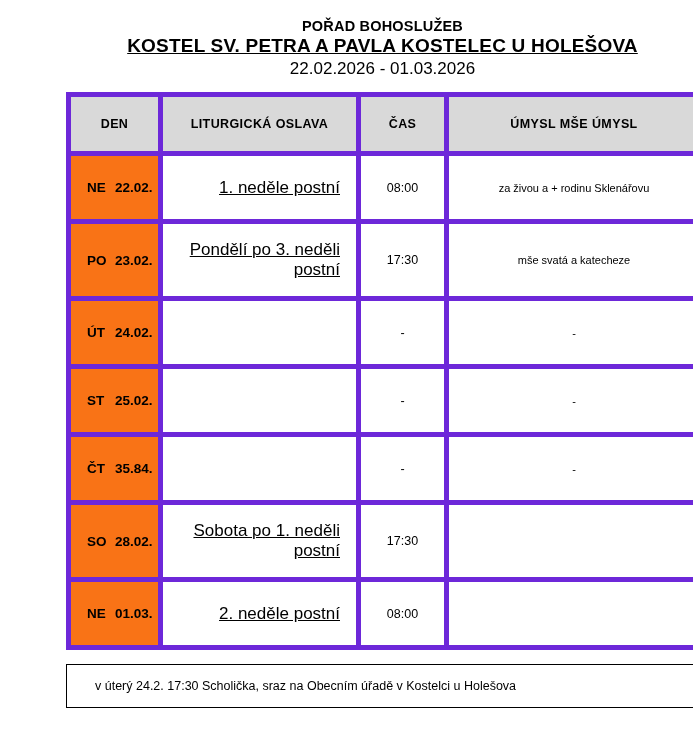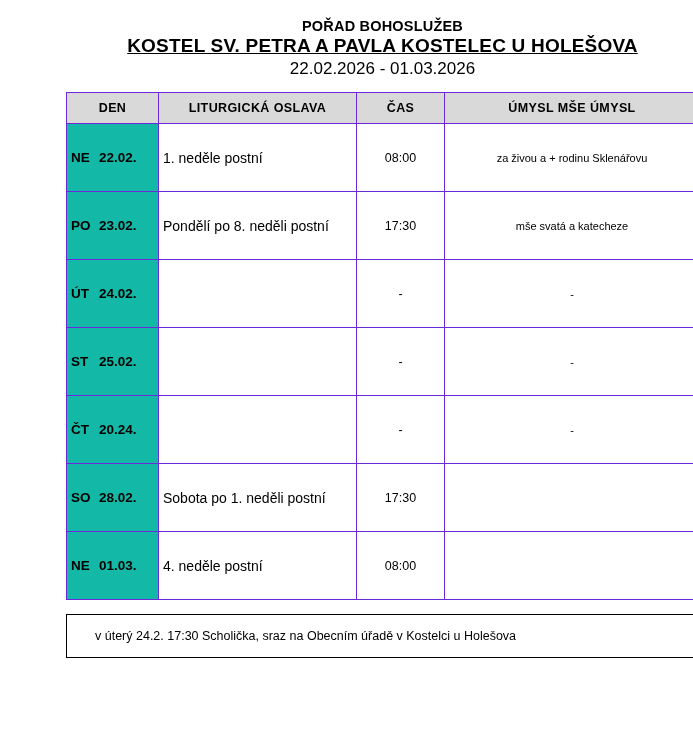--- a/index.html
+++ b/index.html
@@ -48,60 +48,61 @@
     margin: 12px 30px 0 30px;
     width: 633px;
   }
   table.schedule {
     border-collapse: collapse;
     width: 633px;
     table-layout: fixed;
   }
   table.schedule th,
   table.schedule td {
-    border: 1px solid #6d28d9;
-    padding: 4px;
+    border: 5px solid #6d28d9;
+    padding: 16px;
   }
   table.schedule thead th {
     background: #d9d9d9;
     font-size: 12.5px;
     font-weight: bold;
     letter-spacing: 0.4px;
     height: 22px;
     text-align: center;
     vertical-align: middle;
   }
   col.c-day    { width: 92px; }
   col.c-lit    { width: 198px; }
   col.c-time   { width: 88px; }
   col.c-intent { width: 255px; }
 
   table.schedule tbody tr {
     height: 68px;
   }
   td.day {
-    background: #14b8a6;
+    background: #f97316;
     font-size: 13.5px;
     font-weight: bold;
     vertical-align: middle;
     padding-left: 8px;
     white-space: nowrap;
   }
   td.day .abbr {
     display: inline-block;
     min-width: 24px;
   }
   td.day .date {
     display: inline-block;
     padding-left: 4px;
   }
   td.lit {
-    font-size: 14px;
-    text-align: left;
-    vertical-align: middle;
+    font-size: 17px;
+    text-align: right;
+    vertical-align: middle;
+    text-decoration: underline;
   }
   td.time {
     font-size: 12.5px;
     text-align: center;
     vertical-align: middle;
   }
   td.intent {
     font-size: 11px;
     text-align: center;
     vertical-align: middle;
@@ -156,21 +157,21 @@
             <span class="abbr">NE</span><span class="date">22.02.</span>
           </td>
           <td class="lit">1. neděle postní</td>
           <td class="time">08:00</td>
           <td class="intent">za živou a + rodinu Sklenářovu</td>
         </tr>
         <tr>
           <td class="day">
             <span class="abbr">PO</span><span class="date">23.02.</span>
           </td>
-          <td class="lit">Pondělí po 8. neděli postní</td>
+          <td class="lit">Pondělí po 3. neděli postní</td>
           <td class="time">17:30</td>
           <td class="intent">mše svatá a katecheze</td>
         </tr>
         <tr>
           <td class="day">
             <span class="abbr">ÚT</span><span class="date">24.02.</span>
           </td>
           <td class="lit"></td>
           <td class="time">-</td>
           <td class="intent">-</td>
@@ -178,39 +179,39 @@
         <tr>
           <td class="day">
             <span class="abbr">ST</span><span class="date">25.02.</span>
           </td>
           <td class="lit"></td>
           <td class="time">-</td>
           <td class="intent">-</td>
         </tr>
         <tr>
           <td class="day">
-            <span class="abbr">ČT</span><span class="date">20.24.</span>
+            <span class="abbr">ČT</span><span class="date">35.84.</span>
           </td>
           <td class="lit"></td>
           <td class="time">-</td>
           <td class="intent">-</td>
         </tr>
         <tr>
           <td class="day">
             <span class="abbr">SO</span><span class="date">28.02.</span>
           </td>
           <td class="lit">Sobota po 1. neděli postní</td>
           <td class="time">17:30</td>
           <td class="intent"></td>
         </tr>
         <tr>
           <td class="day">
             <span class="abbr">NE</span><span class="date">01.03.</span>
           </td>
-          <td class="lit">4. neděle postní</td>
+          <td class="lit">2. neděle postní</td>
           <td class="time">08:00</td>
           <td class="intent"></td>
         </tr>
       </tbody>
     </table>
   </div>
 
   <div class="footer-wrap">
     <div class="footer-box">
       <span class="note">v úterý 24.2. 17:30 Scholička, sraz na Obecním úřadě v Kostelci u Holešova</span>

